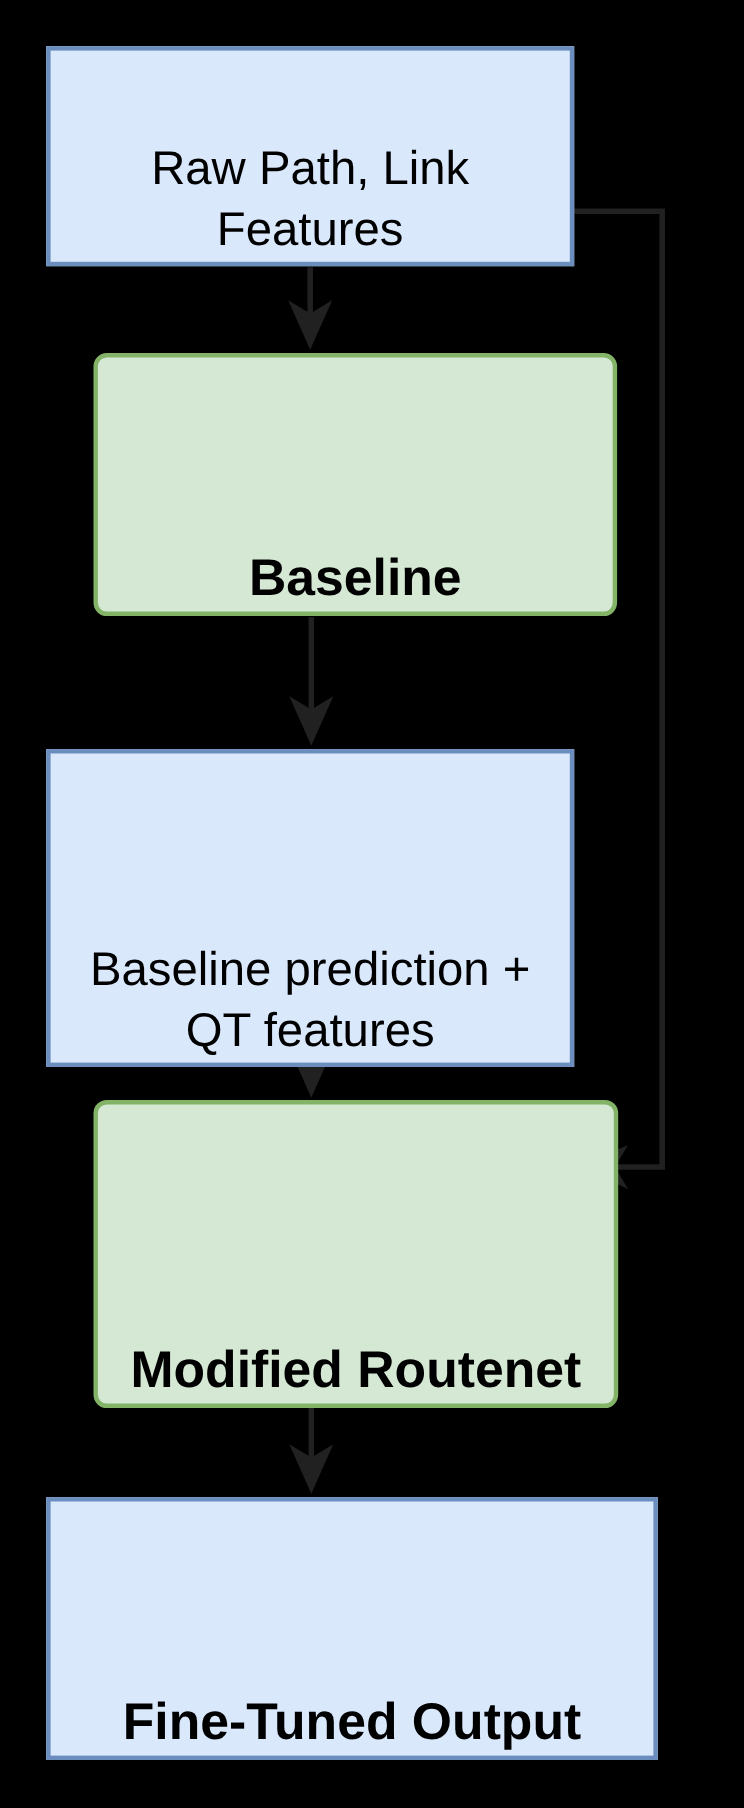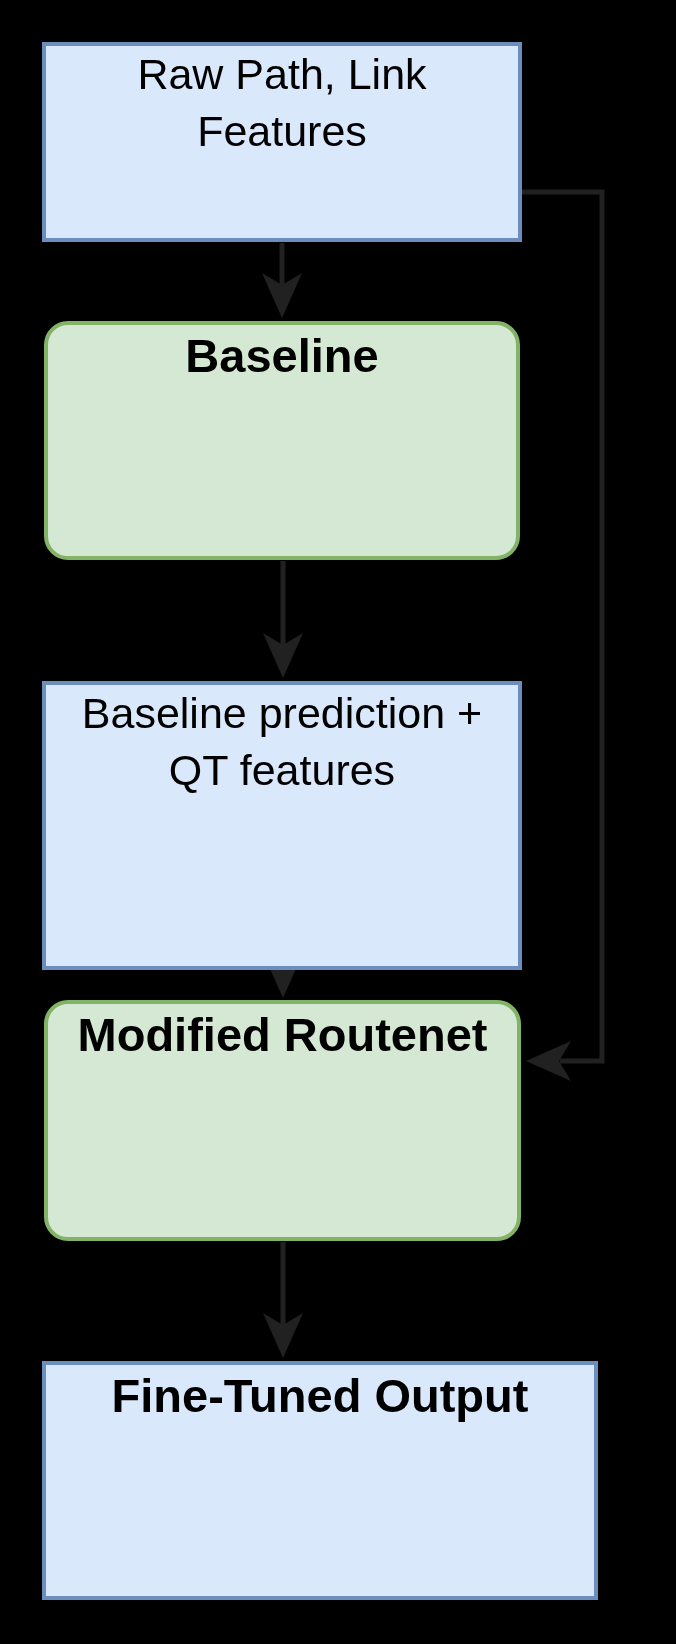--- a/index.html
+++ b/index.html
@@ -32,50 +32,51 @@
     stroke-width: 5;
     fill: none;
   }
   .edge-head {
     fill: var(--connector);
     stroke: none;
   }
   .node {
     position: absolute;
     display: flex;
-    align-items: flex-start;
+    align-items: flex-end;
     justify-content: center;
     text-align: center;
     color: var(--text);
   }
   .node--blue {
     background: var(--blue-fill);
     border: 4px solid var(--blue-stroke);
     border-radius: 0;
   }
   .node--green {
     background: var(--green-fill);
     border: 4px solid var(--green-stroke);
-    border-radius: 24px;
+    border-radius: 12px;
+    margin-left: 41px;
   }
   .node-label {
     white-space: pre-line;
     font-size: 43px;
     line-height: 1.32;
     padding: 0 10px;
   }
   .node-label--bold {
     font-weight: bold;
     font-size: 47px;
   }
   
   #node-raw        { left: 42px;  top: 42px;   width: 480px; height: 200px; }
   #node-baseline   { left: 44px;  top: 321px;  width: 476px; height: 239px; }
   #node-prediction { left: 42px;  top: 681px;  width: 480px; height: 289px; }
-  #node-routenet   { left: 44px;  top: 1000px; width: 477px; height: 241px; }
+  #node-routenet   { left: 44px;  top: 1000px; width: 477px; height: 280px; }
   #node-output     { left: 42px;  top: 1361px; width: 556px; height: 239px; }
 </style>
 </head>
 <body>
 
 <div class="stage">
 
   <svg class="edges-svg" viewBox="0 0 676 1644" xmlns="http://www.w3.org/2000/svg">
 
     <g>

